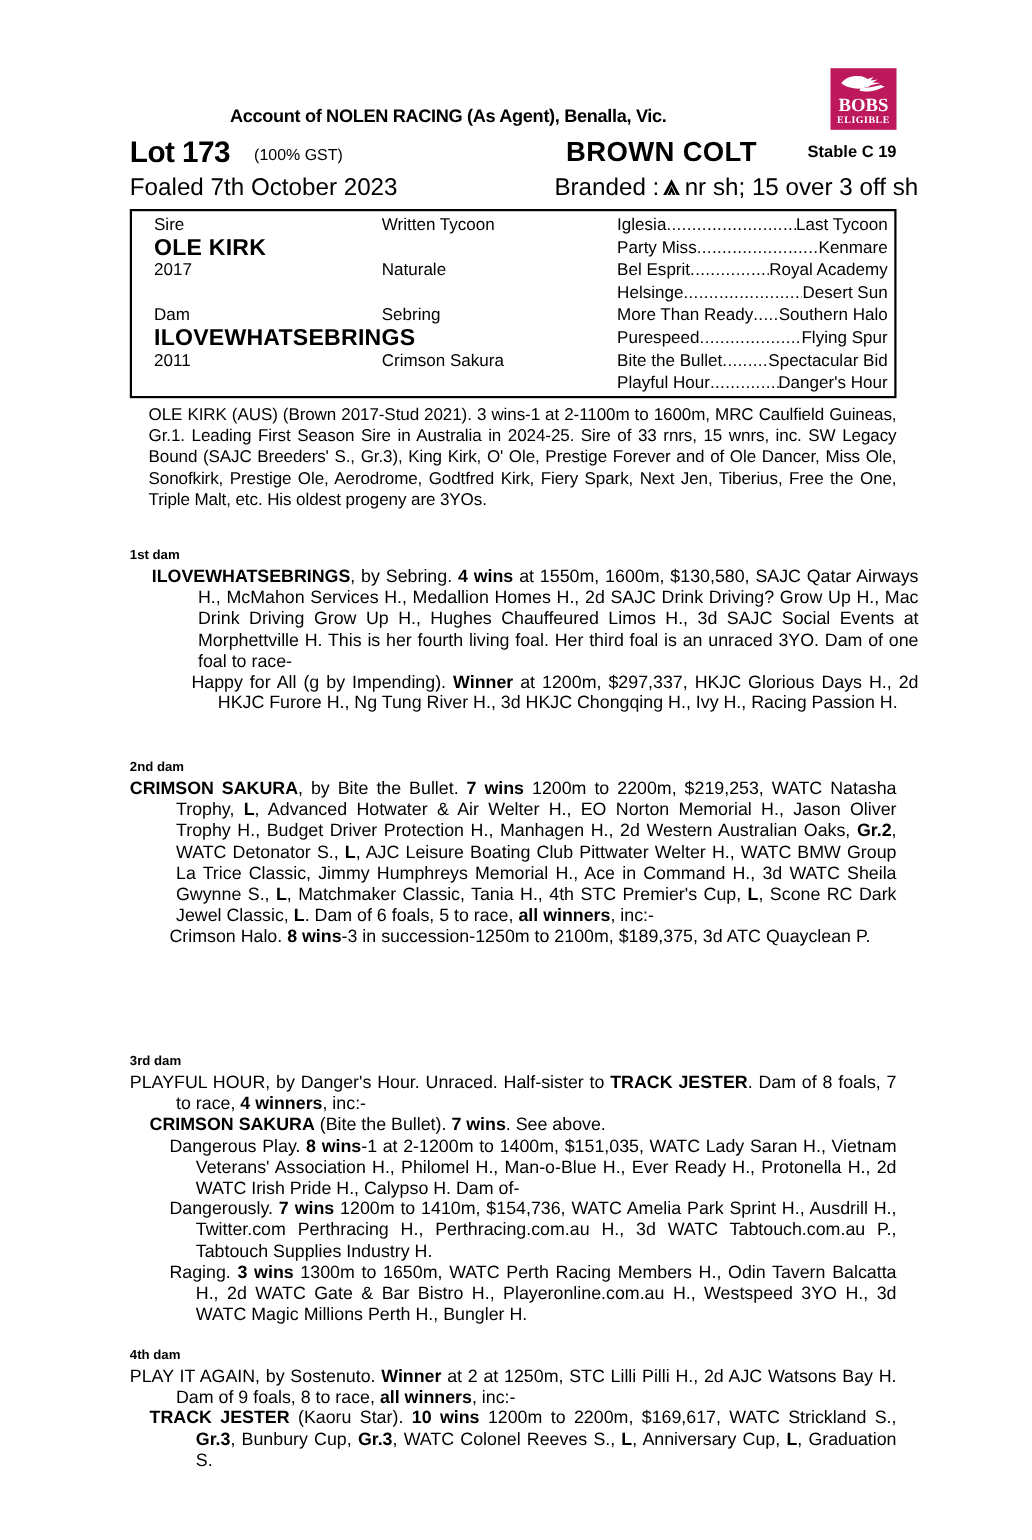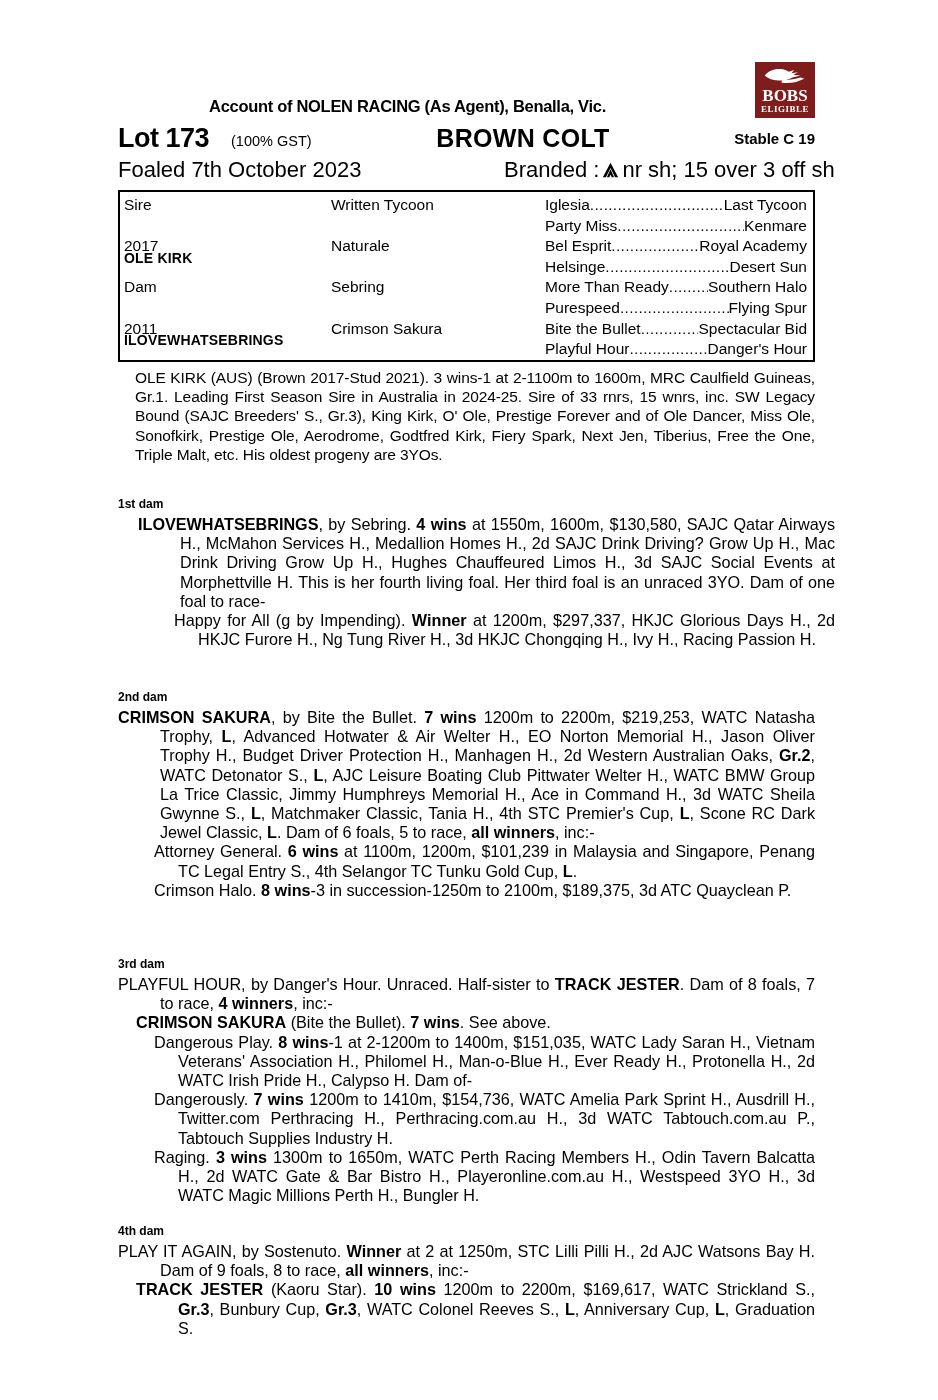--- a/index.html
+++ b/index.html
@@ -22,21 +22,21 @@
     height: 1400px;
   }
 
   
   .bobs-logo {
     position: absolute;
     left: 755px;
     top: 62px;
     width: 60px;
     height: 56px;
-    background: #7f1d1d;
+    background: #be185d;
     display: flex;
     flex-direction: column;
     align-items: center;
     justify-content: flex-start;
     overflow: hidden;
   }
   .bobs-horse {
     width: 46px;
     height: 22px;
     margin-top: 3px;
@@ -92,21 +92,21 @@
     left: 113px;
     top: 8px;
     font-size: 14.5px;
     line-height: 22px;
   }
   .colour-sex {
     position: absolute;
     left: 240px;
     top: 0;
     width: 330px;
-    text-align: center;
+    text-align: right;
     font-size: 25px;
     font-weight: bold;
     letter-spacing: 0.3px;
     line-height: 32px;
   }
   .stable {
     position: absolute;
     right: 0;
     top: 3px;
     font-size: 15px;
@@ -152,40 +152,39 @@
     top: 190px;
     width: 697px;
     height: 172px;
     border: 2px solid #000000;
     box-sizing: border-box;
   }
   .ped-inner {
     position: relative;
     width: 100%;
     height: 100%;
-    padding: 3px 6px 0 4px;
+    padding: 3px 6px 0 20px;
     box-sizing: border-box;
   }
   .ped-row {
     position: relative;
     height: 20.6px;
     font-size: 15.5px;
     line-height: 20.6px;
     white-space: nowrap;
   }
   .c1 {
     position: absolute;
     left: 0;
     top: 0;
   }
   .c1.bold {
     font-weight: bold;
-    font-size: 14px;
+    font-size: 21px;
     letter-spacing: 0.2px;
-    margin-top: 32px;
   }
   .c2 {
     position: absolute;
     left: 207px;
     top: 0;
   }
   .c3 {
     position: absolute;
     left: 389px;
     right: 0;
@@ -365,21 +364,20 @@
 
   <div id="dams-container">
       <div class="dam-head" style="top: 495px;">1st dam</div>
       <div class="dam-body" style="top: 515px; margin-left: 20px;">
         <p><b>ILOVEWHATSEBRINGS</b>, by Sebring. <b>4 wins</b> at 1550m, 1600m, $130,580, SAJC Qatar Airways H., McMahon Services H., Medallion Homes H., 2d SAJC Drink Driving? Grow Up H., Mac Drink Driving Grow Up H., Hughes Chauffeured Limos H., 3d SAJC Social Events at Morphettville H. This is her fourth living foal. Her third foal is an unraced 3YO. Dam of one foal to race-</p>
         <p class="ind2">Happy for All (g by Impending). <b>Winner</b> at 1200m, $297,337, HKJC Glorious Days H., 2d HKJC Furore H., Ng Tung River H., 3d HKJC Chongqing H., Ivy H., Racing Passion H.</p>
       </div>
       <div class="dam-head" style="top: 688px;">2nd dam</div>
       <div class="dam-body" style="top: 708px;">
         <p><b>CRIMSON SAKURA</b>, by Bite the Bullet. <b>7 wins</b> 1200m to 2200m, $219,253, WATC Natasha Trophy, <b>L</b>, Advanced Hotwater &amp; Air Welter H., EO Norton Memorial H., Jason Oliver Trophy H., Budget Driver Protection H., Manhagen H., 2d Western Australian Oaks, <b>Gr.2</b>, WATC Detonator S., <b>L</b>, AJC Leisure Boating Club Pittwater Welter H., WATC BMW Group La Trice Classic, Jimmy Humphreys Memorial H., Ace in Command H., 3d WATC Sheila Gwynne S., <b>L</b>, Matchmaker Classic, Tania H., 4th STC Premier's Cup, <b>L</b>, Scone RC Dark Jewel Classic, <b>L</b>. Dam of 6 foals, 5 to race, <b>all winners</b>, inc:-</p>
-        <p class="ind2">Attorney General. <b>6 wins</b> at 1100m, 1200m, $101,239 in Malaysia and Singapore, Penang TC Legal Entry S., 4th Selangor TC Tunku Gold Cup, <b>L</b>.</p>
         <p class="ind2">Crimson Halo. <b>8 wins</b>-3 in succession-1250m to 2100m, $189,375, 3d ATC Quayclean P.</p>
       </div>
       <div class="dam-head" style="top: 955px;">3rd dam</div>
       <div class="dam-body" style="top: 975px;">
         <p>PLAYFUL HOUR, by Danger's Hour. Unraced. Half-sister to <b>TRACK JESTER</b>. Dam of 8 foals, 7 to race, <b>4 winners</b>, inc:-</p>
         <p class="ind1"><b>CRIMSON SAKURA</b> (Bite the Bullet). <b>7 wins</b>. See above.</p>
         <p class="ind2">Dangerous Play. <b>8 wins</b>-1 at 2-1200m to 1400m, $151,035, WATC Lady Saran H., Vietnam Veterans' Association H., Philomel H., Man-o-Blue H., Ever Ready H., Protonella H., 2d WATC Irish Pride H., Calypso H. Dam of-</p>
         <p class="ind2">Dangerously. <b>7 wins</b> 1200m to 1410m, $154,736, WATC Amelia Park Sprint H., Ausdrill H., Twitter.com Perthracing H., Perthracing.com.au H., 3d WATC Tabtouch.com.au P., Tabtouch Supplies Industry H.</p>
         <p class="ind2">Raging. <b>3 wins</b> 1300m to 1650m, WATC Perth Racing Members H., Odin Tavern Balcatta H., 2d WATC Gate &amp; Bar Bistro H., Playeronline.com.au H., Westspeed 3YO H., 3d WATC Magic Millions Perth H., Bungler H.</p>
       </div>

